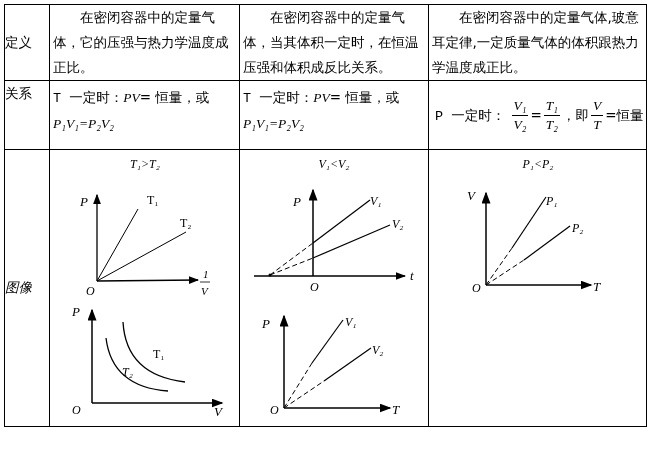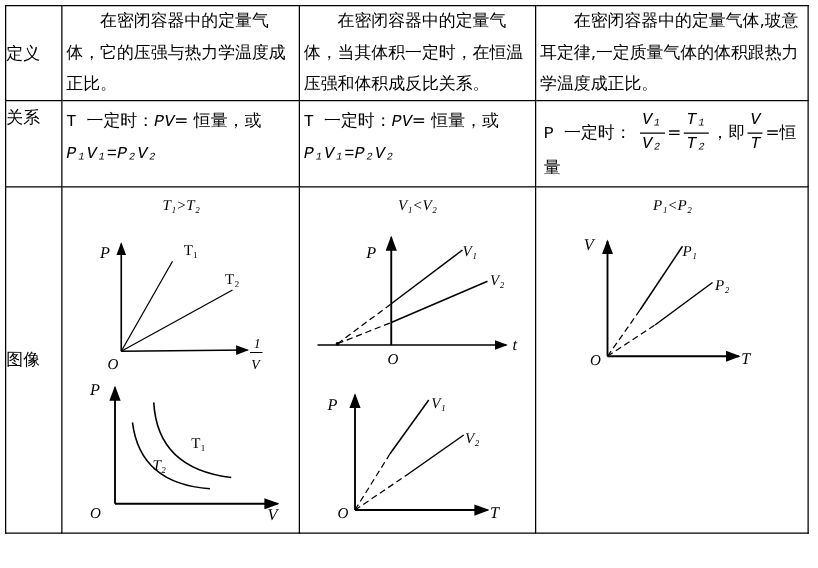--- a/index.html
+++ b/index.html
@@ -9,21 +9,21 @@
                table-layout: fixed; width: 642px; }
   table.laws td { border: 1px solid #000; padding: 0; vertical-align: middle; font-size: 13.5px; }
   .hdr td { height: 28px; text-align: center; }
   .rowlabel { text-align: left; }
   .def td.txt { height: 75px; padding: 0 3px; line-height: 25px; }
   .indent { text-indent: 2em; }
   .rel td { height: 64px; }
   .rel .txt { padding: 0 3px; vertical-align: top; line-height: 25px; padding-top: 4px; }
   .img td { height: 276px; vertical-align: top; }
   .serif { font-family: Liberation Mono, monospace; }
-  .it { font-style: italic; font-family: Liberation Mono, monospace; }
+  .it { font-style: italic; font-family: Liberation Serif, serif; }
   .frac { display: inline-flex; flex-direction: column; align-items: center; vertical-align: middle; margin: 0 2px; }
   .frac .num { border-bottom: 1px solid #000; padding: 0 2px; line-height: 18px; }
   .frac .den { padding: 0 2px; line-height: 18px; }
   .cell-rel3 { vertical-align: middle !important; padding-left: 6px !important; }
   svg { display: block; }
   svg text { font-family: "Liberation Serif", "DejaVu Serif", serif; }
 </style>
 </head>
 <body>
 
@@ -63,21 +63,21 @@
           </span><span>=</span><span class="frac it">
             <span class="num">T₁</span>
             <span class="den">T₂</span>
           </span><span>，即</span><span class="frac it">
             <span class="num">V</span>
             <span class="den">T</span>
           </span><span>=恒量</span>
     </td>
   </tr>
   <tr class="img">
-    <td class="rowlabel" style="vertical-align:middle;">图像</td>
+    <td class="rowlabel" style="vertical-align:middle;font-style:italic;">图像</td>
 
     <td>
       <svg width="190" height="276" viewBox="0 0 190 276">
         <defs>
           <marker id="arr" markerWidth="8" markerHeight="6" refX="7" refY="3" orient="auto">
             <path d="M0,0 L8,3 L0,6 z" fill="#000"></path>
           </marker>
         </defs>
         <text x="95" y="18" text-anchor="middle" font-size="12" font-style="italic">T₁&gt;T₂</text>
 

